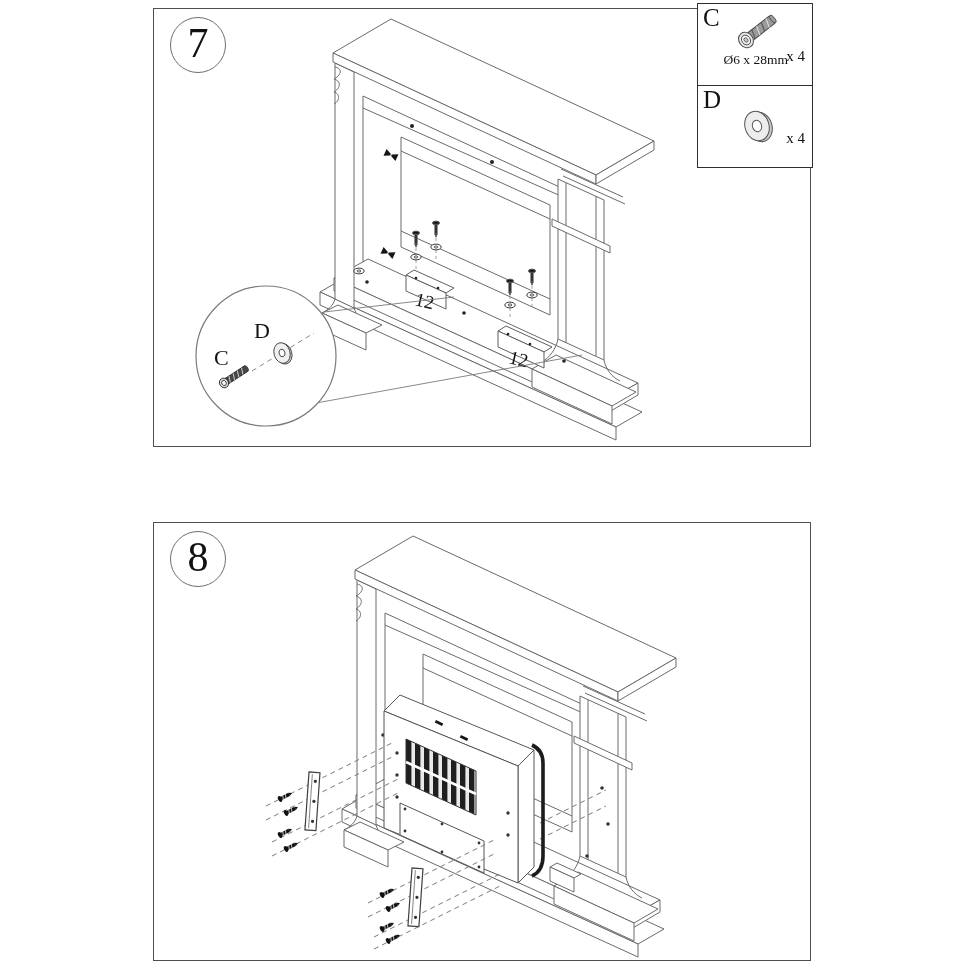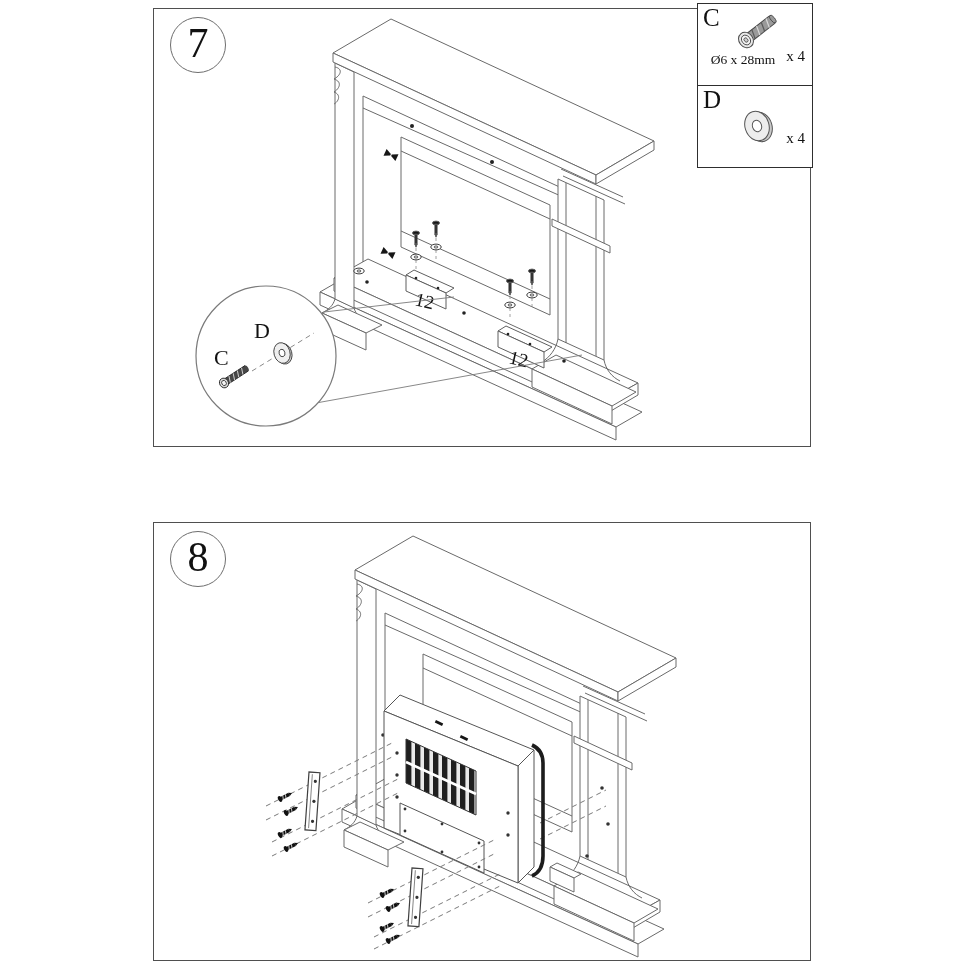--- a/index.html
+++ b/index.html
@@ -23,21 +23,21 @@
   .hwbox{
     position:absolute;left:697px;top:3px;width:116px;background:#fff;z-index:5;
   }
   .hw-cell{
     position:relative;width:116px;height:83px;border:1.4px solid #2e2e2e;
     box-sizing:border-box;background:#fff;
   }
   .hw-cell + .hw-cell{margin-top:-1.4px;}
   .hw-letter{position:absolute;left:5px;top:0px;font-size:25px;line-height:1.1;}
   .hw-qty{position:absolute;right:7px;bottom:20px;font-size:15px;}
-  .hw-spec{position:absolute;left:0;right:24px;bottom:17px;text-align:center;font-size:13.5px;}
+  .hw-spec{position:absolute;left:0;right:24px;bottom:17px;text-align:right;font-size:13.5px;}
   .hw-icon{position:absolute;}
   .hw-icon.screw{left:28px;top:6px;}
   .hw-icon.washer{left:32px;top:12px;}
 </style>
 </head>
 <body>
 
 <div class="sheet">
 
   <section class="panel" id="panel7">

